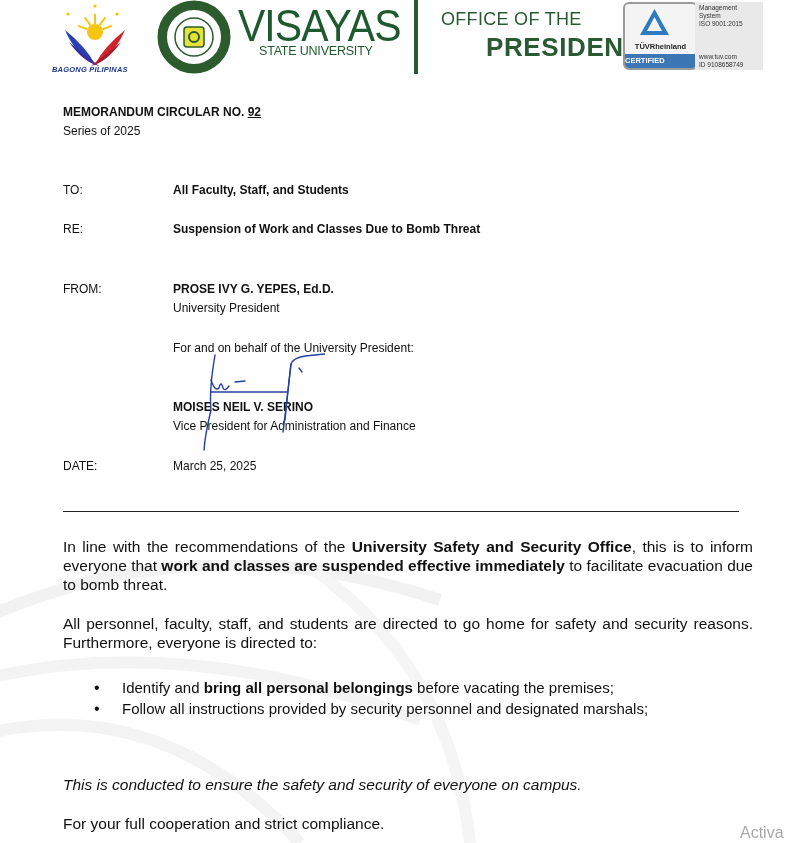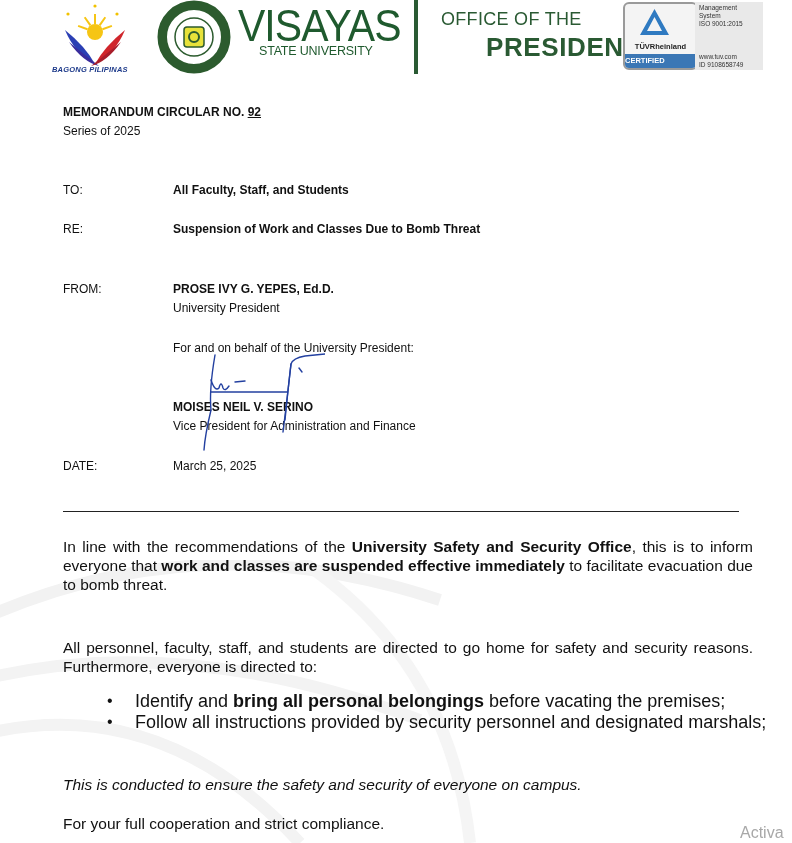--- a/index.html
+++ b/index.html
@@ -23,21 +23,21 @@
     #tuv-cert { position: absolute; left: 0; right: 0; bottom: 0; height: 14px; background: #3b77b5; color: #fff; font-size: 7.5px; font-weight: bold; text-align: left; line-height: 14px; }
     #tuv-info { left: 695px; top: 2px; width: 68px; height: 68px; background: #e9e9e9; font-size: 6.5px; color: #333; line-height: 8px; padding: 2px 4px; box-sizing: border-box; }
     
     .t { position: absolute; font-size: 12px; line-height: 20px; white-space: nowrap; }
     .b { font-weight: bold; }
     .u { text-decoration: underline; }
     .lbl { left: 63px; }
     .val { left: 173px; }
     #divider { left: 63px; top: 511px; width: 676px; height: 1px; background: #222; }
     .para { position: absolute; left: 63px; width: 690px; font-size: 15.5px; line-height: 19px; text-align: justify; }
-    .bullets { position: absolute; left: 90px; top: 674px; width: 670px; margin: 17px; padding: 0; list-style: none; font-size: 18px; line-height: 20.5px; }
+    .bullets { position: absolute; left: 90px; top: 674px; width: 670px; margin: 4px; padding: 0; list-style: none; font-size: 15px; line-height: 20.5px; }
     .bullets li { position: relative; padding-left: 28px; }
     .bullets li::before { content: "\2022"; position: absolute; left: 0; top: 0; font-size: 16px; }
     #watermark { left: 0; top: 560px; width: 792px; height: 283px; pointer-events: none; }
     #activate { left: 740px; top: 824px; font-size: 16px; color: #a8a8a8; }
     #signature { left: 195px; top: 350px; width: 130px; height: 110px; }
   </style>
 </head>
 <body>
 
 <svg id="bp-logo" class="abs" viewBox="0 0 80 74">
@@ -128,21 +128,21 @@
 
 <div class="t lbl" style="top:456px;">DATE:</div>
 <div class="t val" style="top:456px;">March 25, 2025</div>
 
 <div id="divider" class="abs"></div>
 
 <div class="para" style="top:537px;">
   <span>In line with the recommendations of the </span><b>University Safety and Security Office</b><span>, this is to inform everyone that </span><b>work and classes are suspended effective immediately</b><span> to facilitate evacuation due to bomb threat.</span>
 </div>
 
-<div class="para" style="top:614px;margin-top:24px;">All personnel, faculty, staff, and students are directed to go home for safety and security reasons. Furthermore, everyone is directed to:</div>
+<div class="para" style="top:614px;">All personnel, faculty, staff, and students are directed to go home for safety and security reasons. Furthermore, everyone is directed to:</div>
 
 <ul class="bullets">
   <li>
     <span>Identify and </span><b>bring all personal belongings</b><span> before vacating the premises;</span>
   </li>
   <li>
     <span>Follow all instructions provided by security personnel and designated marshals;</span>
   </li>
 </ul>
 

